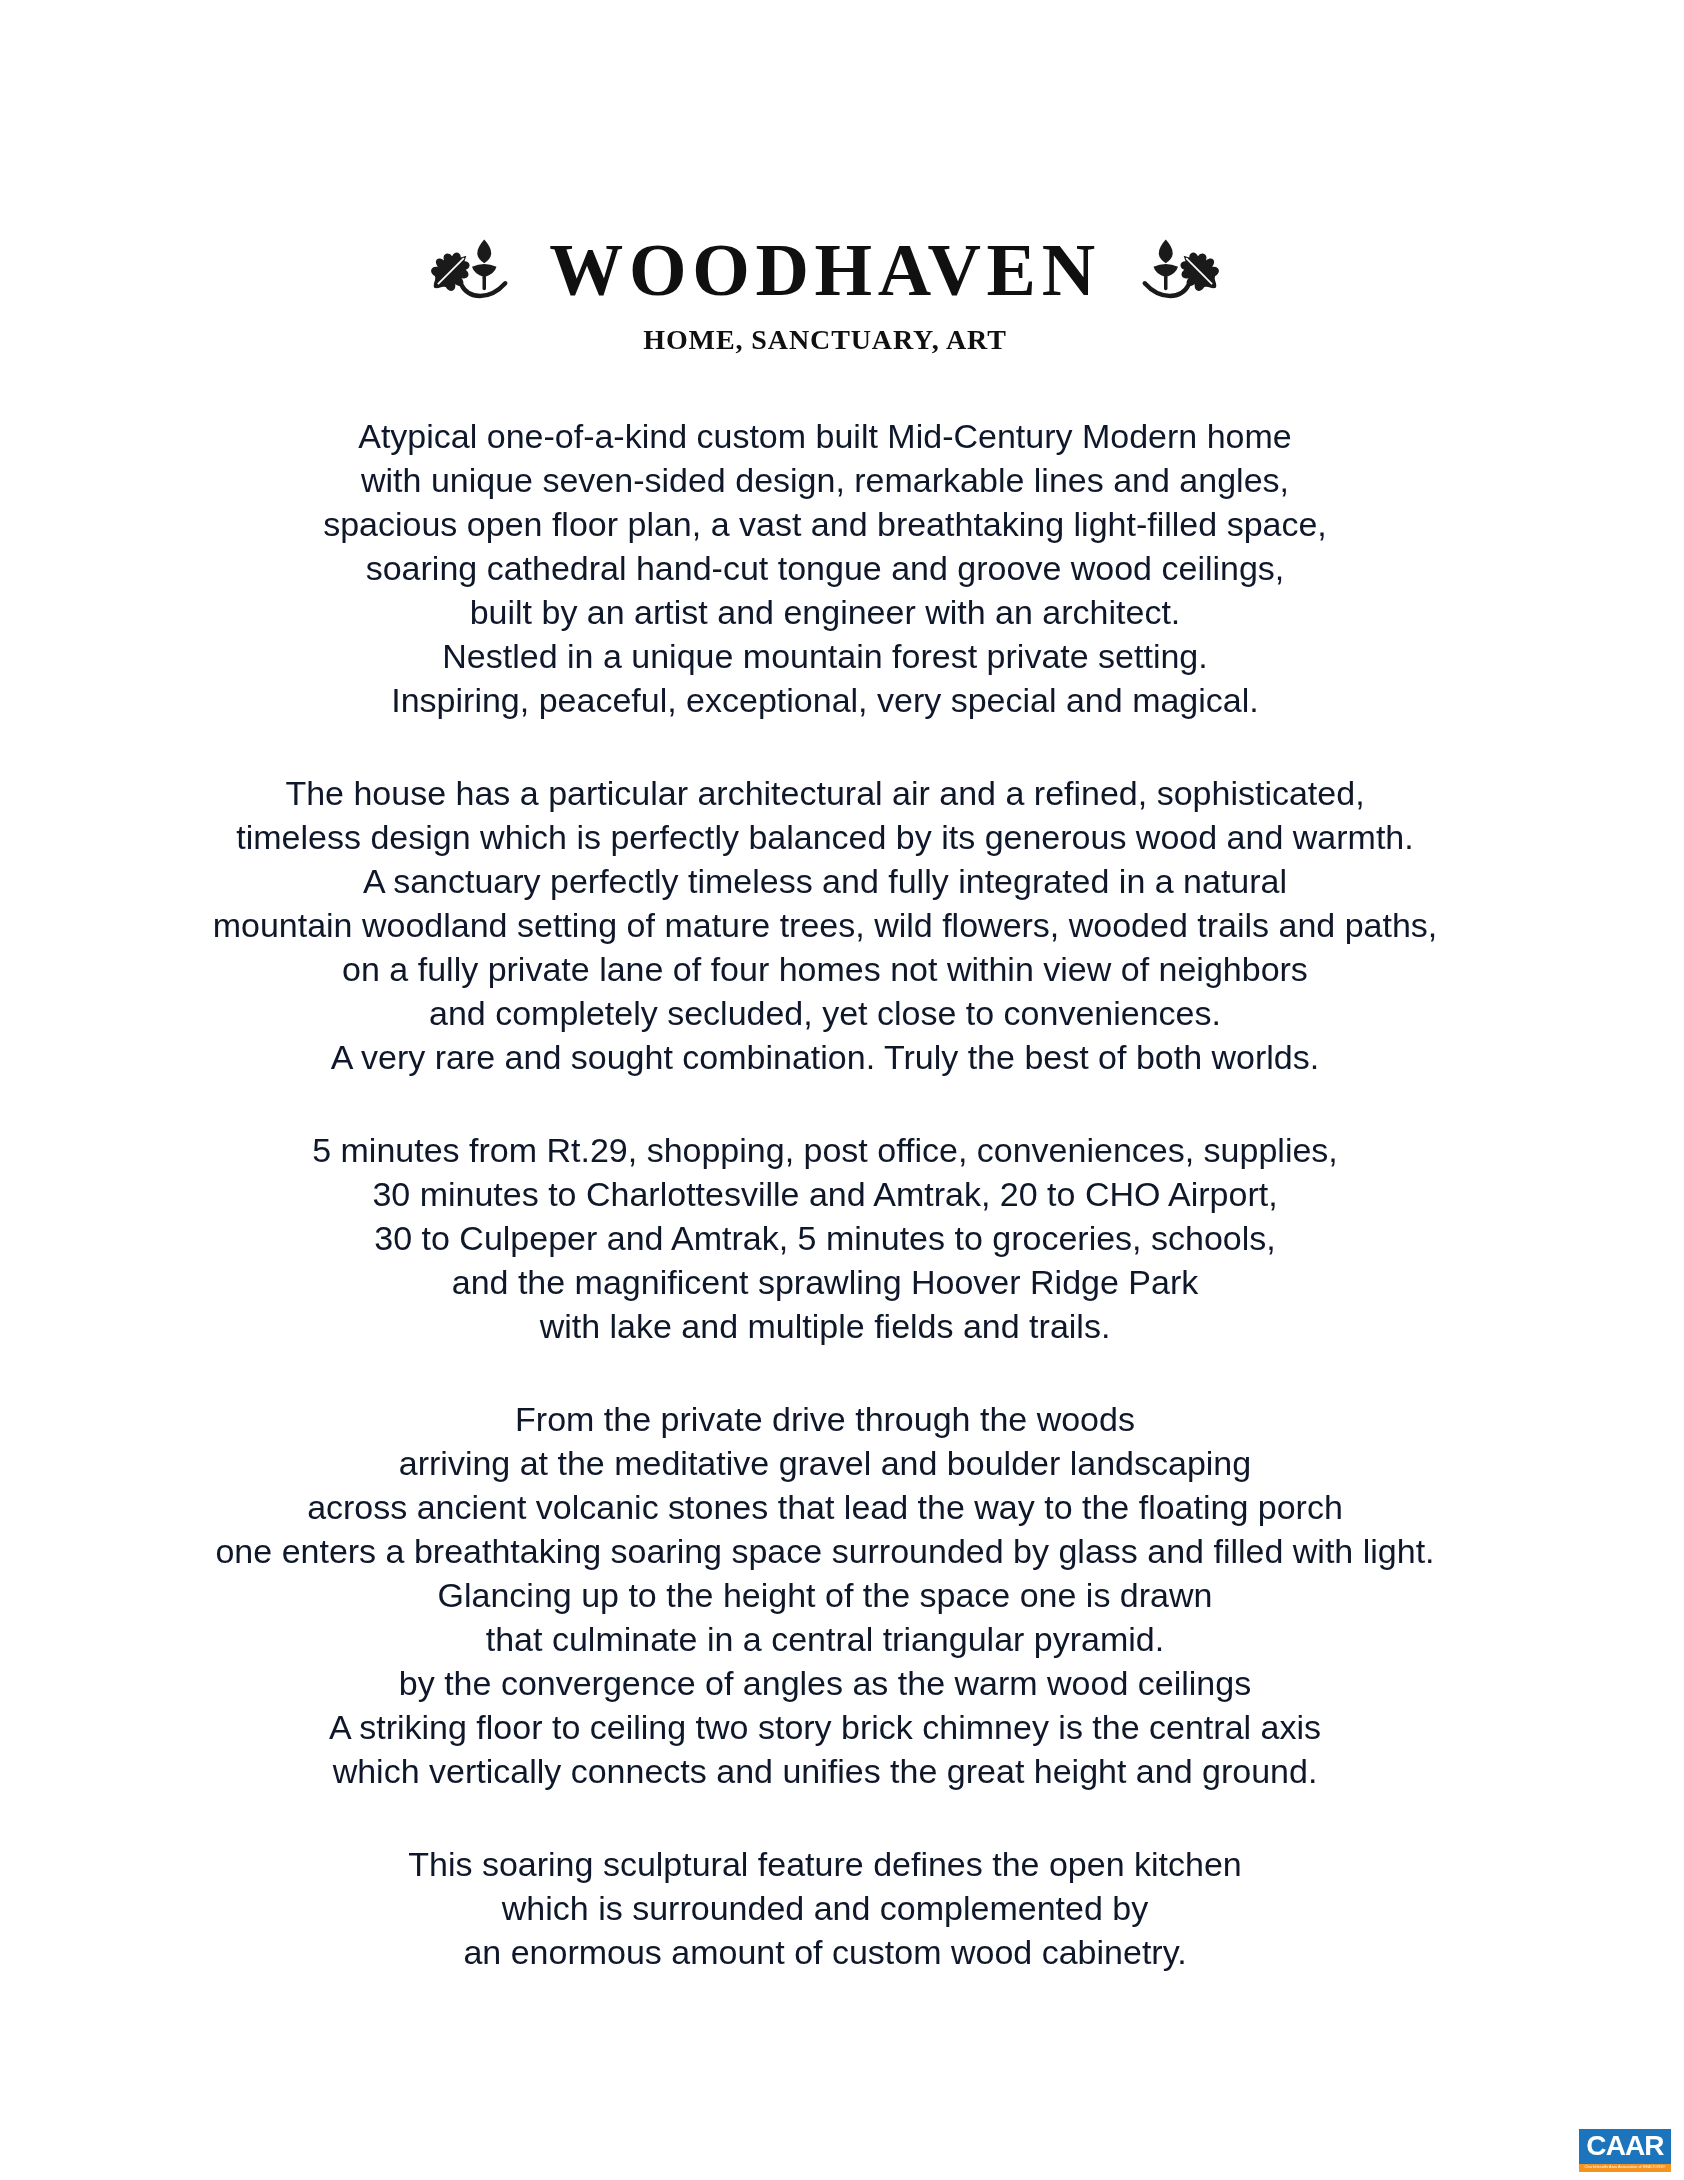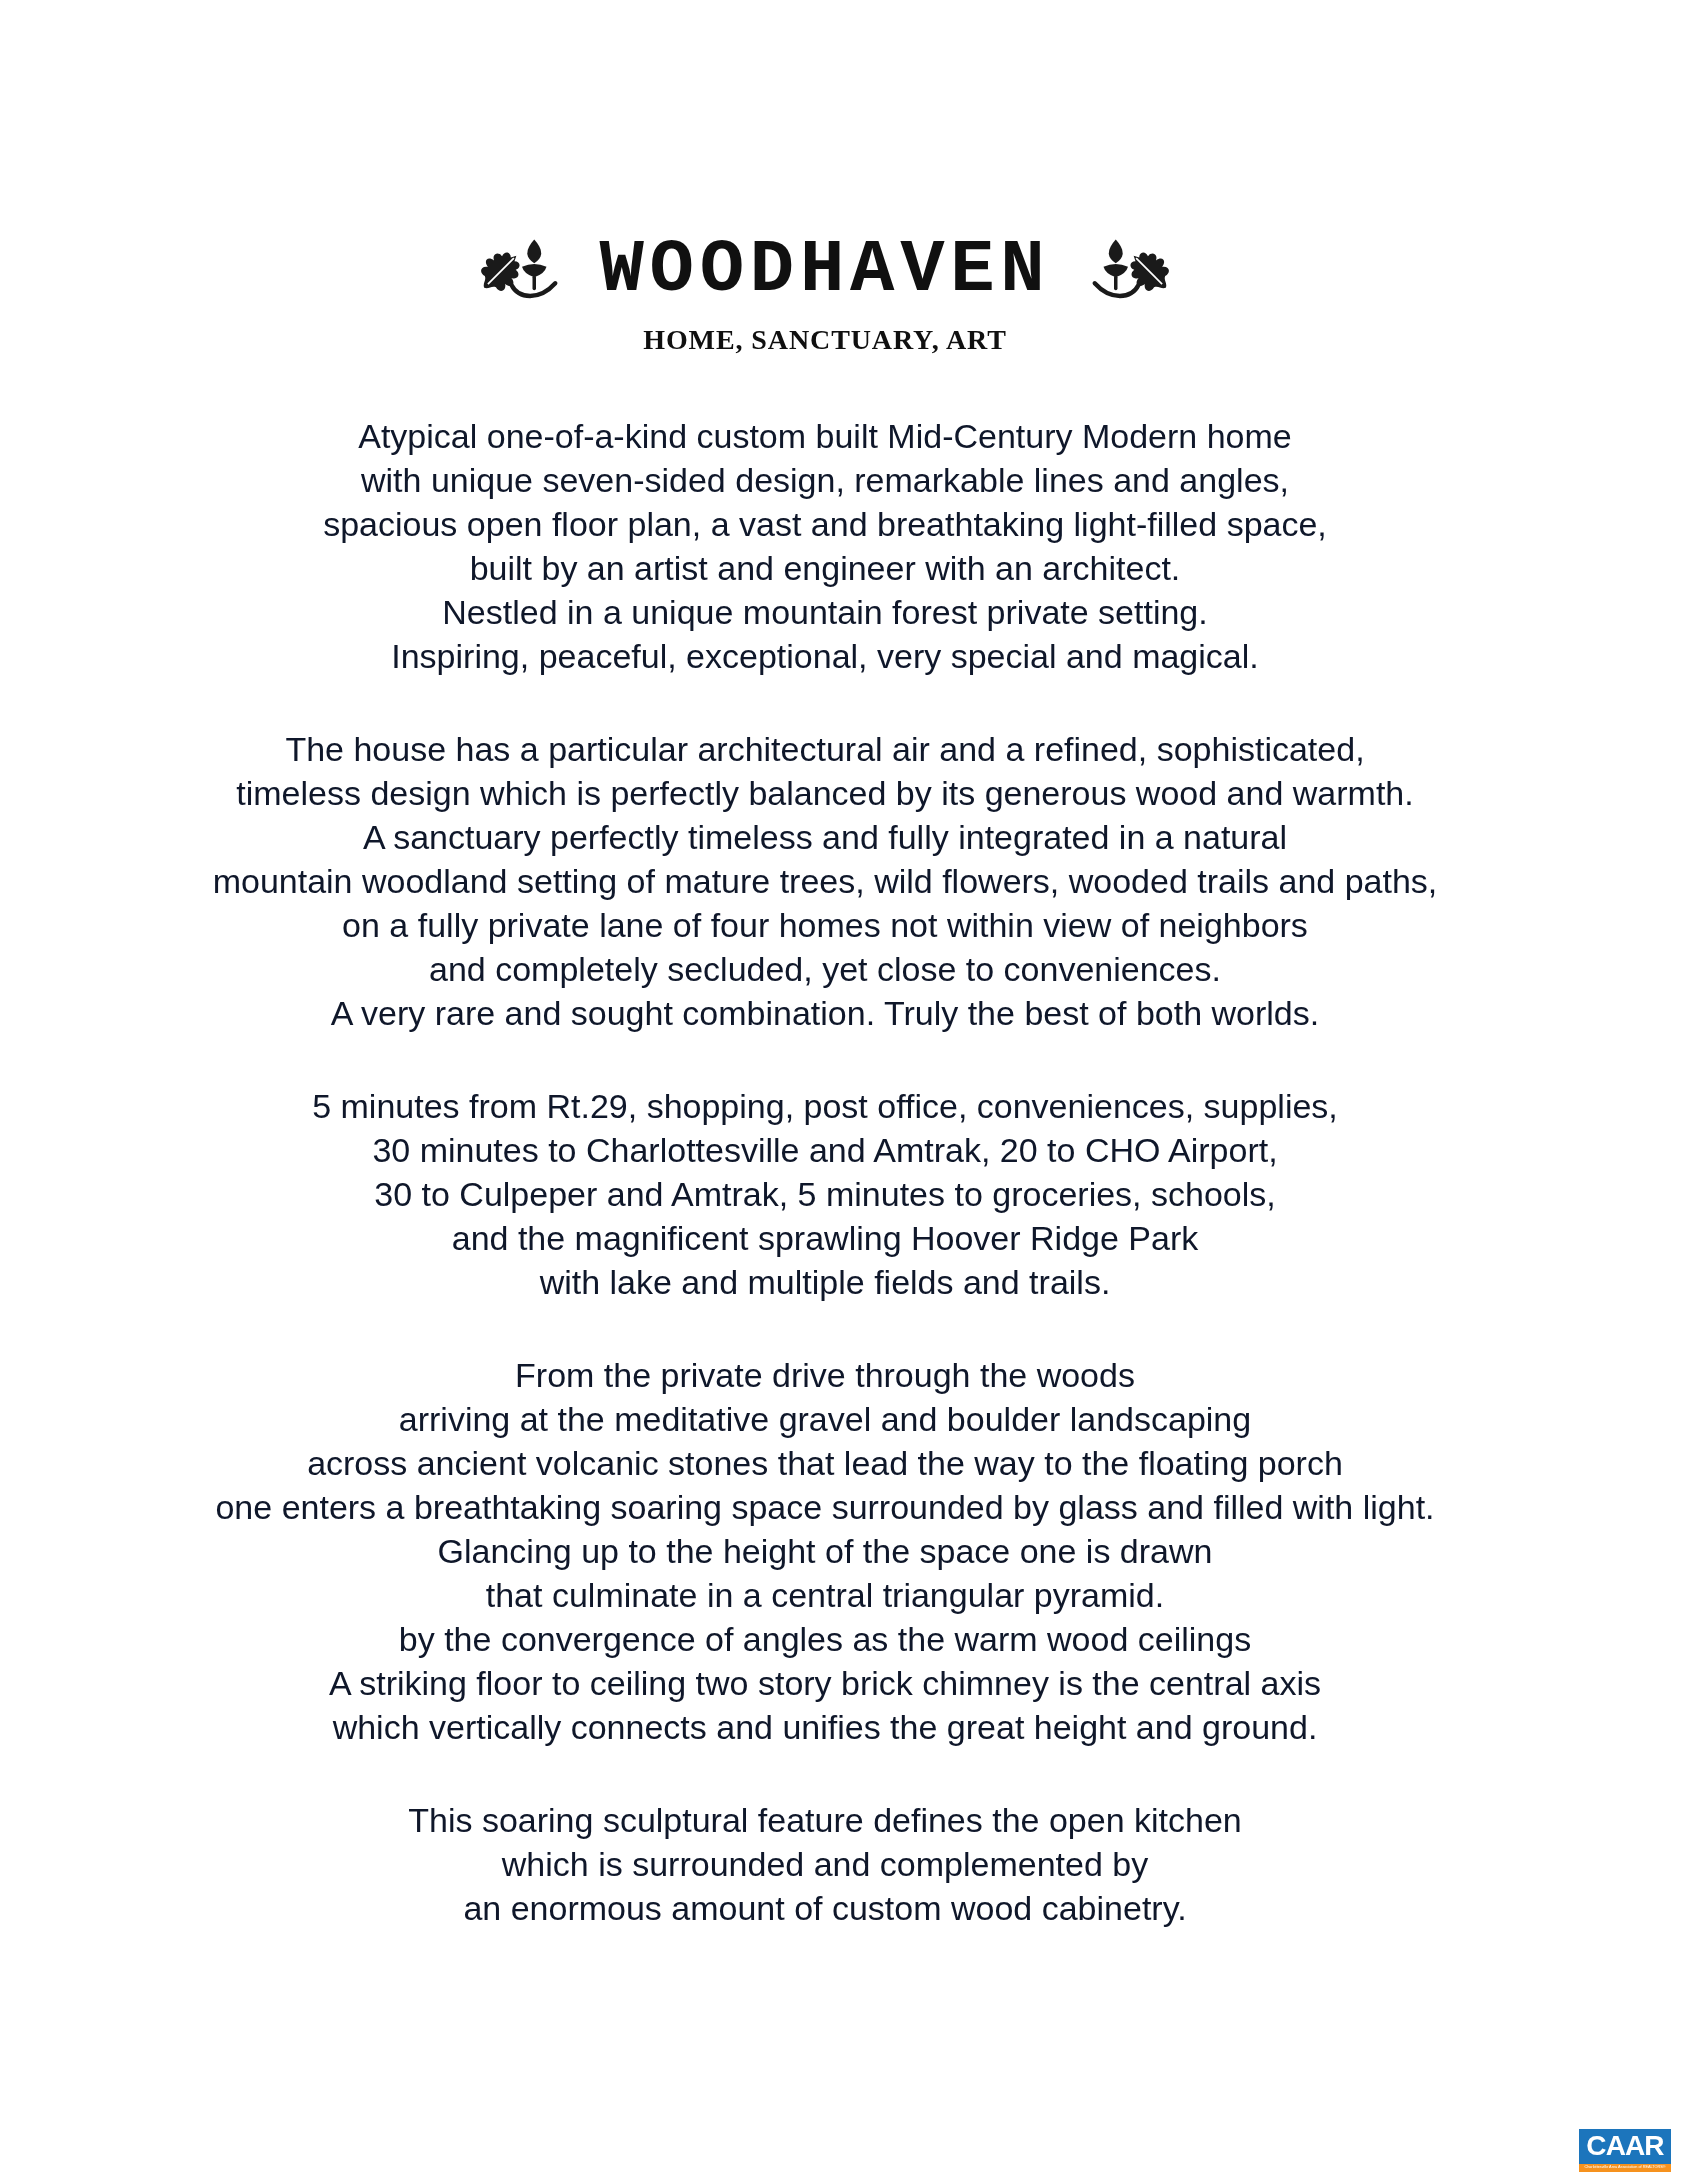--- a/index.html
+++ b/index.html
@@ -19,21 +19,21 @@
     display:flex;
     align-items:center;
     justify-content:center;
     gap:24.6px;
     height:79px;
   }
   .ornament{display:inline-block;line-height:0;}
   .ornament.mirrored svg{transform:scaleX(-1);}
   h1.title{
     margin:4px;
-    font-family:Liberation Mono, monospace;
+    font-family:Liberation Serif, serif;
     font-weight:700;
     font-size:74px;
     line-height:79px;
     letter-spacing:5.7px;
     color:#101010;
     white-space:nowrap;
   }
   h2.subtitle{
     margin:5.7px 0 0 0;
     text-align:center;
@@ -127,20 +127,21 @@
 
     </div>
     <h2 class="subtitle">HOME, SANCTUARY, ART</h2>
   </header>
 
   <main class="content body-text">
       <div class="para">
         <div class="line">Atypical one-of-a-kind custom built Mid-Century Modern home</div>
         <div class="line">with unique seven-sided design, remarkable lines and angles,</div>
         <div class="line">spacious open floor plan, a vast and breathtaking light-filled space,</div>
+        <div class="line">soaring cathedral hand-cut tongue and groove wood ceilings,</div>
         <div class="line">built by an artist and engineer with an architect.</div>
         <div class="line">Nestled in a unique mountain forest private setting.</div>
         <div class="line">Inspiring, peaceful, exceptional, very special and magical.</div>
       </div>
       <div class="para">
         <div class="line">The house has a particular architectural air and a refined, sophisticated,</div>
         <div class="line">timeless design which is perfectly balanced by its generous wood and warmth.</div>
         <div class="line">A sanctuary perfectly timeless and fully integrated in a natural</div>
         <div class="line">mountain woodland setting of mature trees, wild flowers, wooded trails and paths,</div>
         <div class="line">on a fully private lane of four homes not within view of neighbors</div>

